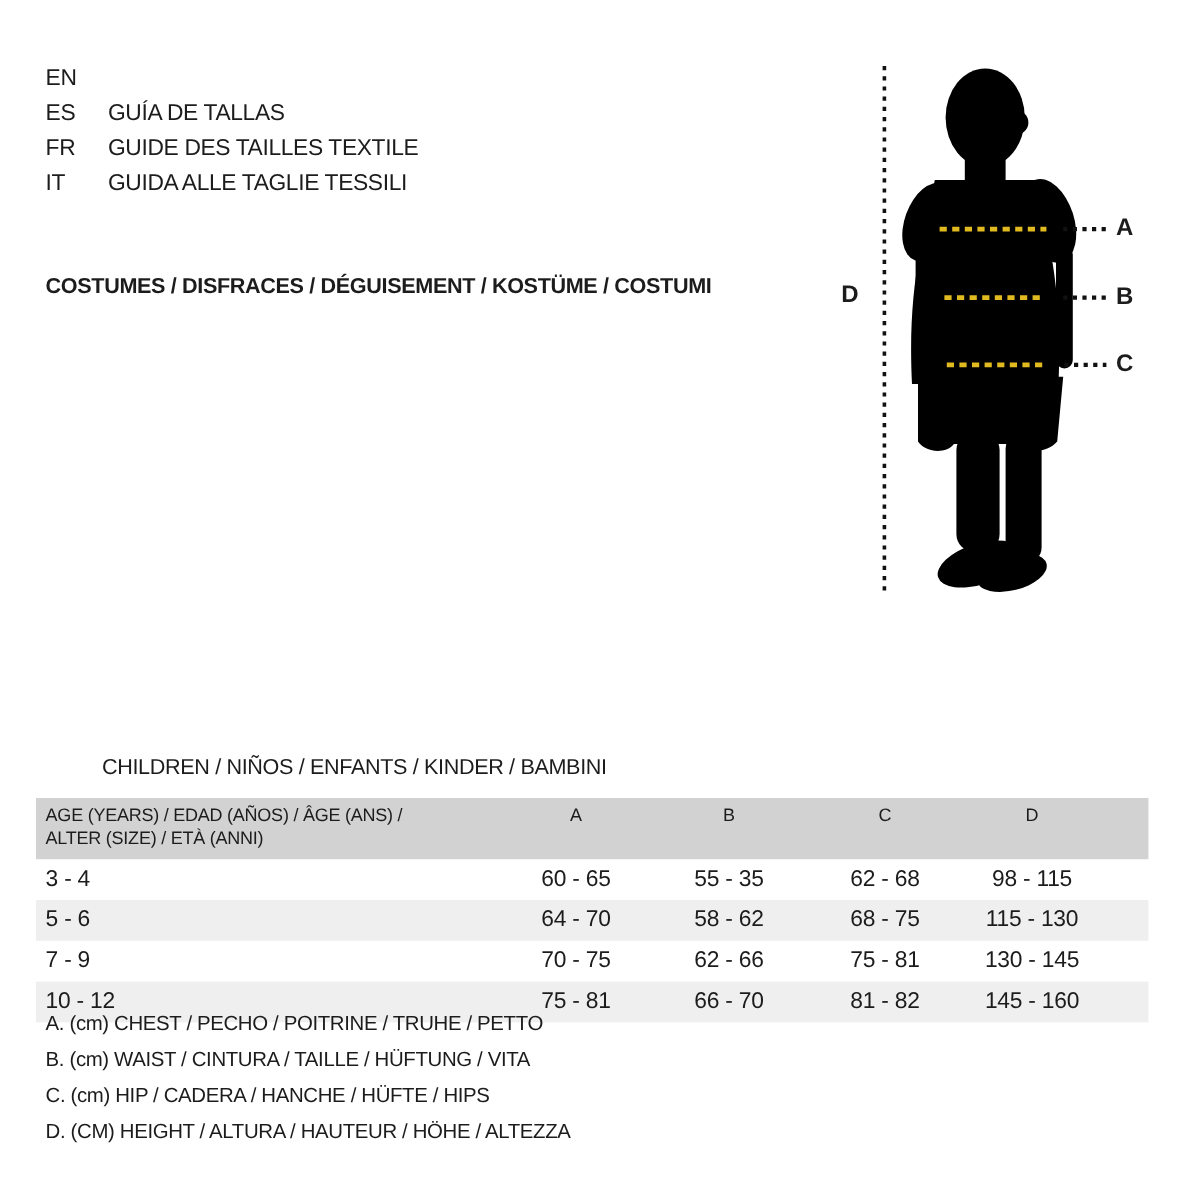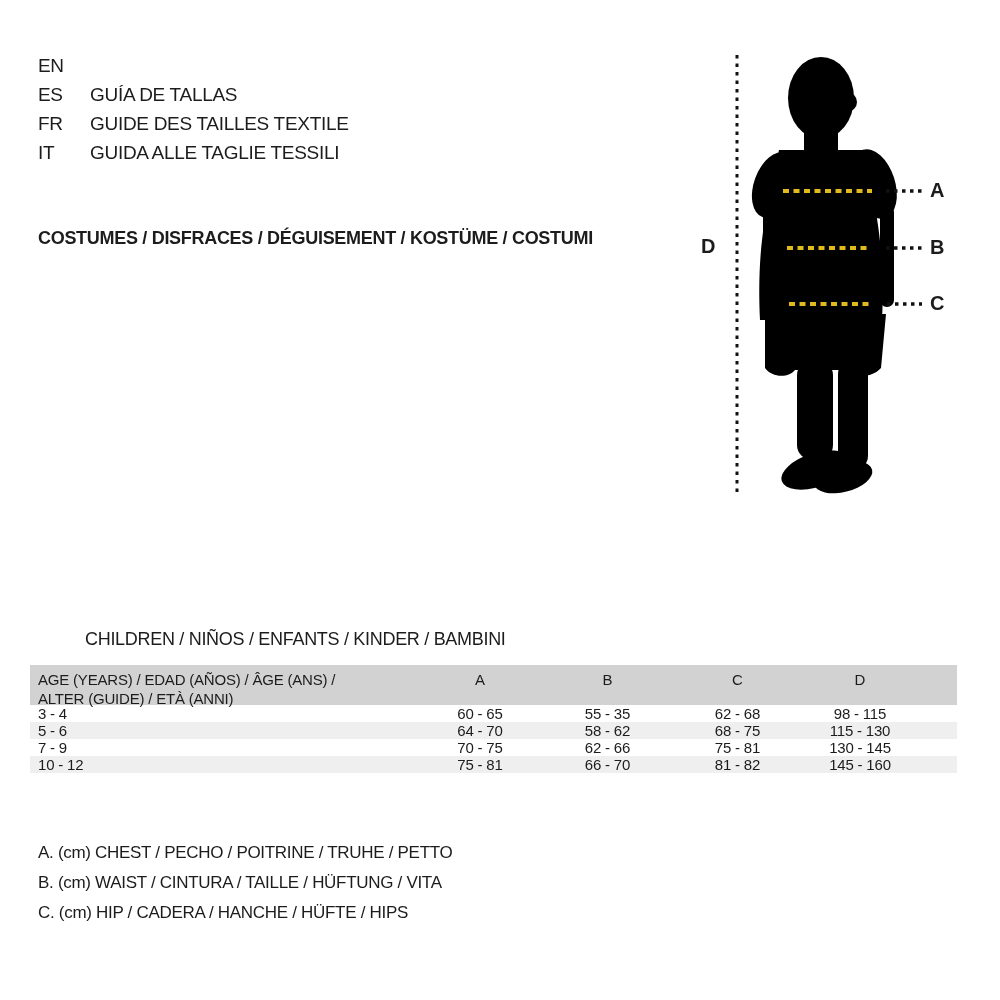--- a/index.html
+++ b/index.html
@@ -18,24 +18,24 @@
   .figure-svg{position:absolute;left:690px;top:40px;}
   .meas-label{position:absolute;font-size:20px;font-weight:bold;letter-spacing:-0.5px;}
   .lbl-a{left:930px;top:179px;}
   .lbl-b{left:930px;top:236px;}
   .lbl-c{left:930px;top:292px;}
   .lbl-d{left:701px;top:235px;}
   
   .section-title{position:absolute;left:38px;top:629px;font-size:18px;letter-spacing:-0.3px;margin-left:47px;}
   .size-table{position:absolute;left:30px;top:665px;width:927px;}
   .tgrid{display:grid;grid-template-columns:390px 120px 135px 125px 120px 37px;}
-  .thead{background:#d2d2d2;height:40px;}
+  .thead{background:#d2d2d2;height:51px;}
   .age-header{padding:5px 0 0 8px;font-size:15px;line-height:19px;letter-spacing:-0.2px;}
   .col-h{text-align:center;padding-top:6px;font-size:15px;}
-  .trow{height:17px;align-items:center;font-size:15px;letter-spacing:-0.2px;}
+  .trow{height:34px;align-items:center;font-size:19px;letter-spacing:-0.2px;}
   .trow.alt{background:#efefef;}
   .cell-age{padding-left:8px;}
   .cell-val{text-align:center;}
   
   .legend{position:absolute;left:38px;top:838px;font-size:17px;line-height:30px;letter-spacing:-0.3px;}
   .legend-line{white-space:nowrap;}
 </style>
 </head>
 <body>
 
@@ -95,21 +95,21 @@
   <div class="meas-label lbl-b">B</div>
   <div class="meas-label lbl-c">C</div>
   <div class="meas-label lbl-d">D</div>
 
   <div class="section-title">CHILDREN / NIÑOS / ENFANTS / KINDER / BAMBINI</div>
 
   <div class="size-table">
     <div class="tgrid thead">
       <div class="age-header">
         <div>AGE (YEARS) / EDAD (AÑOS) / ÂGE (ANS) /</div>
-        <div>ALTER (GUIDE) / ETÀ (ANNI)</div>
+        <div>ALTER (SIZE) / ETÀ (ANNI)</div>
       </div>
       <div class="col-h">A</div>
       <div class="col-h">B</div>
       <div class="col-h">C</div>
       <div class="col-h">D</div>
       <div></div>
     </div>
 
     <div class="tgrid trow">
       <div class="cell-age">3 - 4</div>
@@ -142,15 +142,16 @@
       <div class="cell-val">81 - 82</div>
       <div class="cell-val">145 - 160</div>
       <div></div>
     </div>
   </div>
 
   <div class="legend">
     <div class="legend-line">A. (cm) CHEST / PECHO / POITRINE / TRUHE / PETTO</div>
     <div class="legend-line">B. (cm) WAIST / CINTURA / TAILLE / HÜFTUNG / VITA</div>
     <div class="legend-line">C. (cm) HIP / CADERA / HANCHE / HÜFTE / HIPS</div>
+    <div class="legend-line">D. (CM) HEIGHT / ALTURA / HAUTEUR / HÖHE / ALTEZZA</div>
   </div>
 
 </div>
 
 </body></html>

